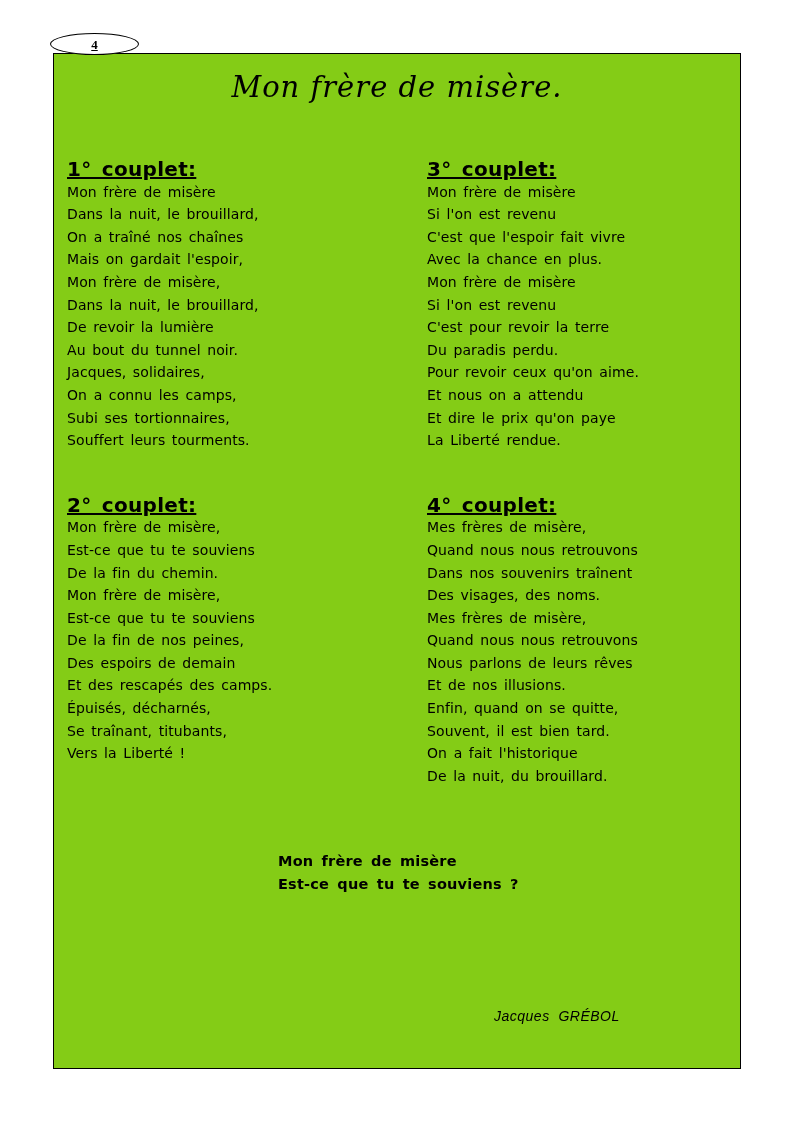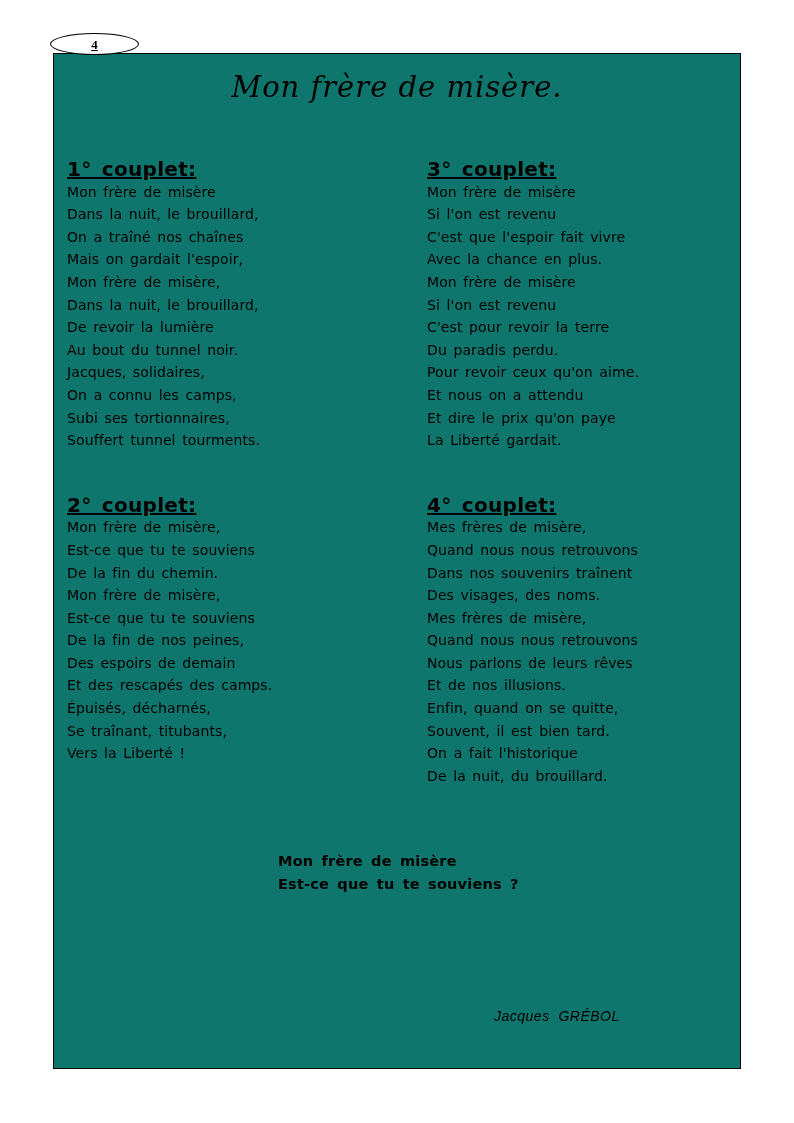--- a/index.html
+++ b/index.html
@@ -33,21 +33,21 @@
     text-decoration: underline;
     line-height: 1;
   }
   .frame {
     position: absolute;
     left: 53px;
     top: 53px;
     width: 686px;
     height: 1014px;
     border: 1px solid #000000;
-    background: #0f766e;
+    background: #84cc16;
   }
   .title {
     position: absolute;
     top: 16px;
     left: 0;
     width: 100%;
     text-align: center;
     font-family: "DejaVu Serif", serif;
     font-style: italic;
     font-size: 29px;
@@ -121,21 +121,21 @@
             <div class="poem-line">Dans la nuit, le brouillard,</div>
             <div class="poem-line">On a traîné nos chaînes</div>
             <div class="poem-line">Mais on gardait l'espoir,</div>
             <div class="poem-line">Mon frère de misère,</div>
             <div class="poem-line">Dans la nuit, le brouillard,</div>
             <div class="poem-line">De revoir la lumière</div>
             <div class="poem-line">Au bout du tunnel noir.</div>
             <div class="poem-line">Jacques, solidaires,</div>
             <div class="poem-line">On a connu les camps,</div>
             <div class="poem-line">Subi ses tortionnaires,</div>
-            <div class="poem-line">Souffert tunnel tourments.</div>
+            <div class="poem-line">Souffert leurs tourments.</div>
           </div>
       </div>
       <div class="couplet">
         <div class="couplet-heading">2° couplet:</div>
         <div class="couplet-lines">
             <div class="poem-line">Mon frère de misère,</div>
             <div class="poem-line">Est-ce que tu te souviens</div>
             <div class="poem-line">De la fin du chemin.</div>
             <div class="poem-line">Mon frère de misère,</div>
             <div class="poem-line">Est-ce que tu te souviens</div>
@@ -157,21 +157,21 @@
             <div class="poem-line">Si l'on est revenu</div>
             <div class="poem-line">C'est que l'espoir fait vivre</div>
             <div class="poem-line">Avec la chance en plus.</div>
             <div class="poem-line">Mon frère de misère</div>
             <div class="poem-line">Si l'on est revenu</div>
             <div class="poem-line">C'est pour revoir la terre</div>
             <div class="poem-line">Du paradis perdu.</div>
             <div class="poem-line">Pour revoir ceux qu'on aime.</div>
             <div class="poem-line">Et nous on a attendu</div>
             <div class="poem-line">Et dire le prix qu'on paye</div>
-            <div class="poem-line">La Liberté gardait.</div>
+            <div class="poem-line">La Liberté rendue.</div>
           </div>
       </div>
       <div class="couplet">
         <div class="couplet-heading">4° couplet:</div>
         <div class="couplet-lines">
             <div class="poem-line">Mes frères de misère,</div>
             <div class="poem-line">Quand nous nous retrouvons</div>
             <div class="poem-line">Dans nos souvenirs traînent</div>
             <div class="poem-line">Des visages, des noms.</div>
             <div class="poem-line">Mes frères de misère,</div>

